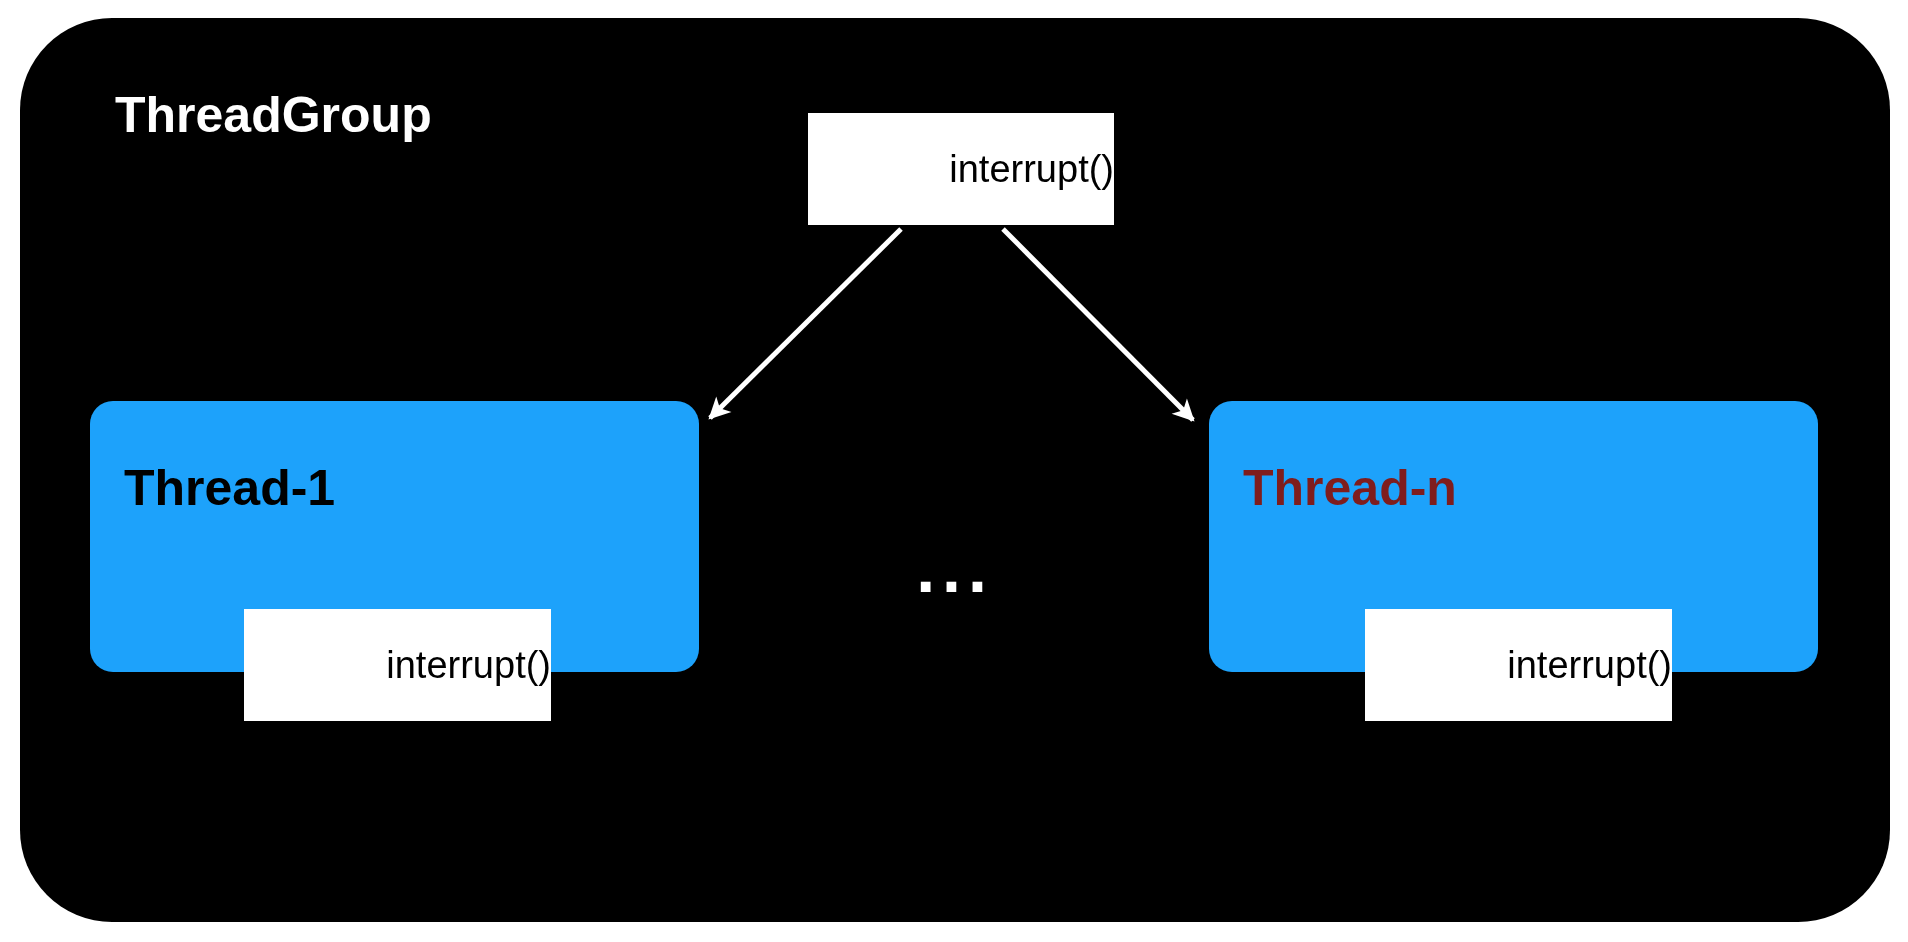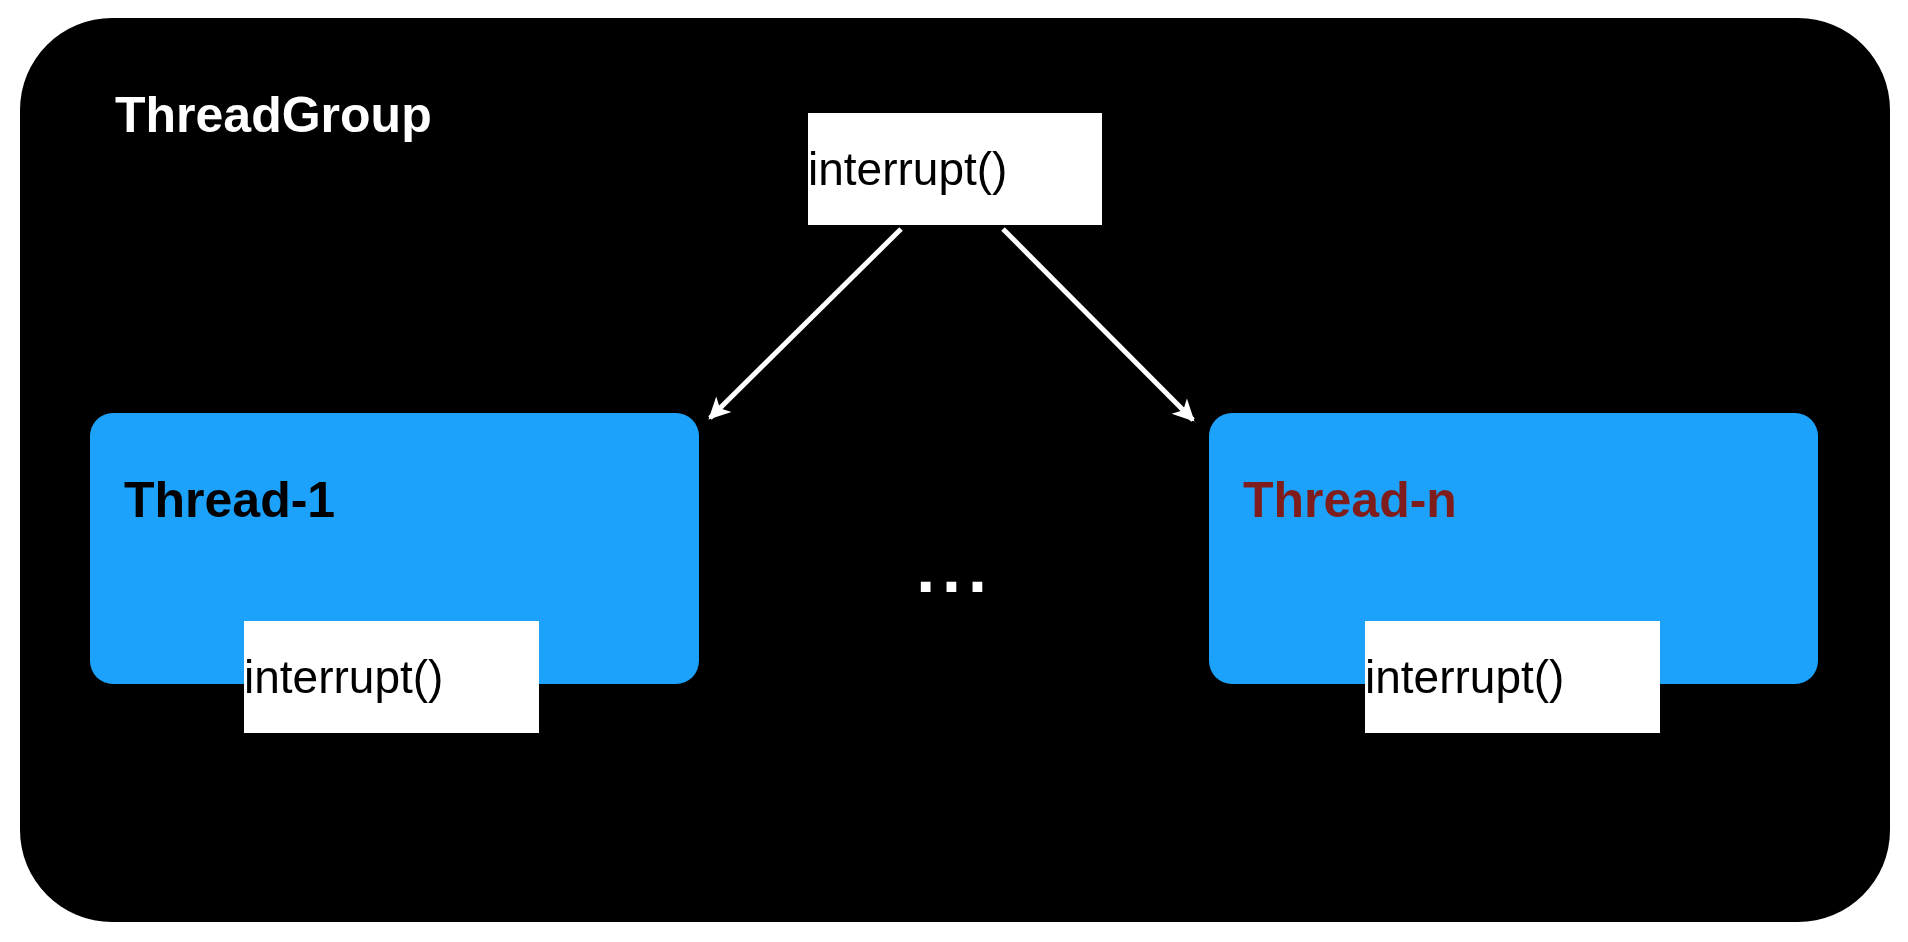--- a/index.html
+++ b/index.html
@@ -32,23 +32,24 @@
     font-weight: bold;
     color: #ffffff;
     white-space: nowrap;
   }
   .method-box {
     position: absolute;
     background: #ffffff;
     color: #000000;
     display: flex;
     align-items: center;
-    justify-content: flex-start;
-    font-size: 46px;
+    justify-content: flex-end;
+    font-size: 38px;
     white-space: nowrap;
+    padding-left: 12px;
   }
   .method-box.top {
     left: 788px;
     top: 95px;
     width: 294px;
     height: 112px;
   }
   .arrows-layer {
     position: absolute;
     left: 0;
@@ -68,21 +69,21 @@
     width: 130px;
     text-align: center;
     font-size: 68px;
     font-weight: bold;
     letter-spacing: 7px;
     color: #ffffff;
     line-height: 1;
   }
   .thread-card {
     position: absolute;
-    top: 395px;
+    top: 383px;
     width: 609px;
     height: 271px;
     background: #1da2fb;
     border-radius: 23px;
   }
   .thread-card.left  { left: 70px; }
   .thread-card.right { left: 1189px; }
   .thread-title {
     position: absolute;
     left: 34px;

